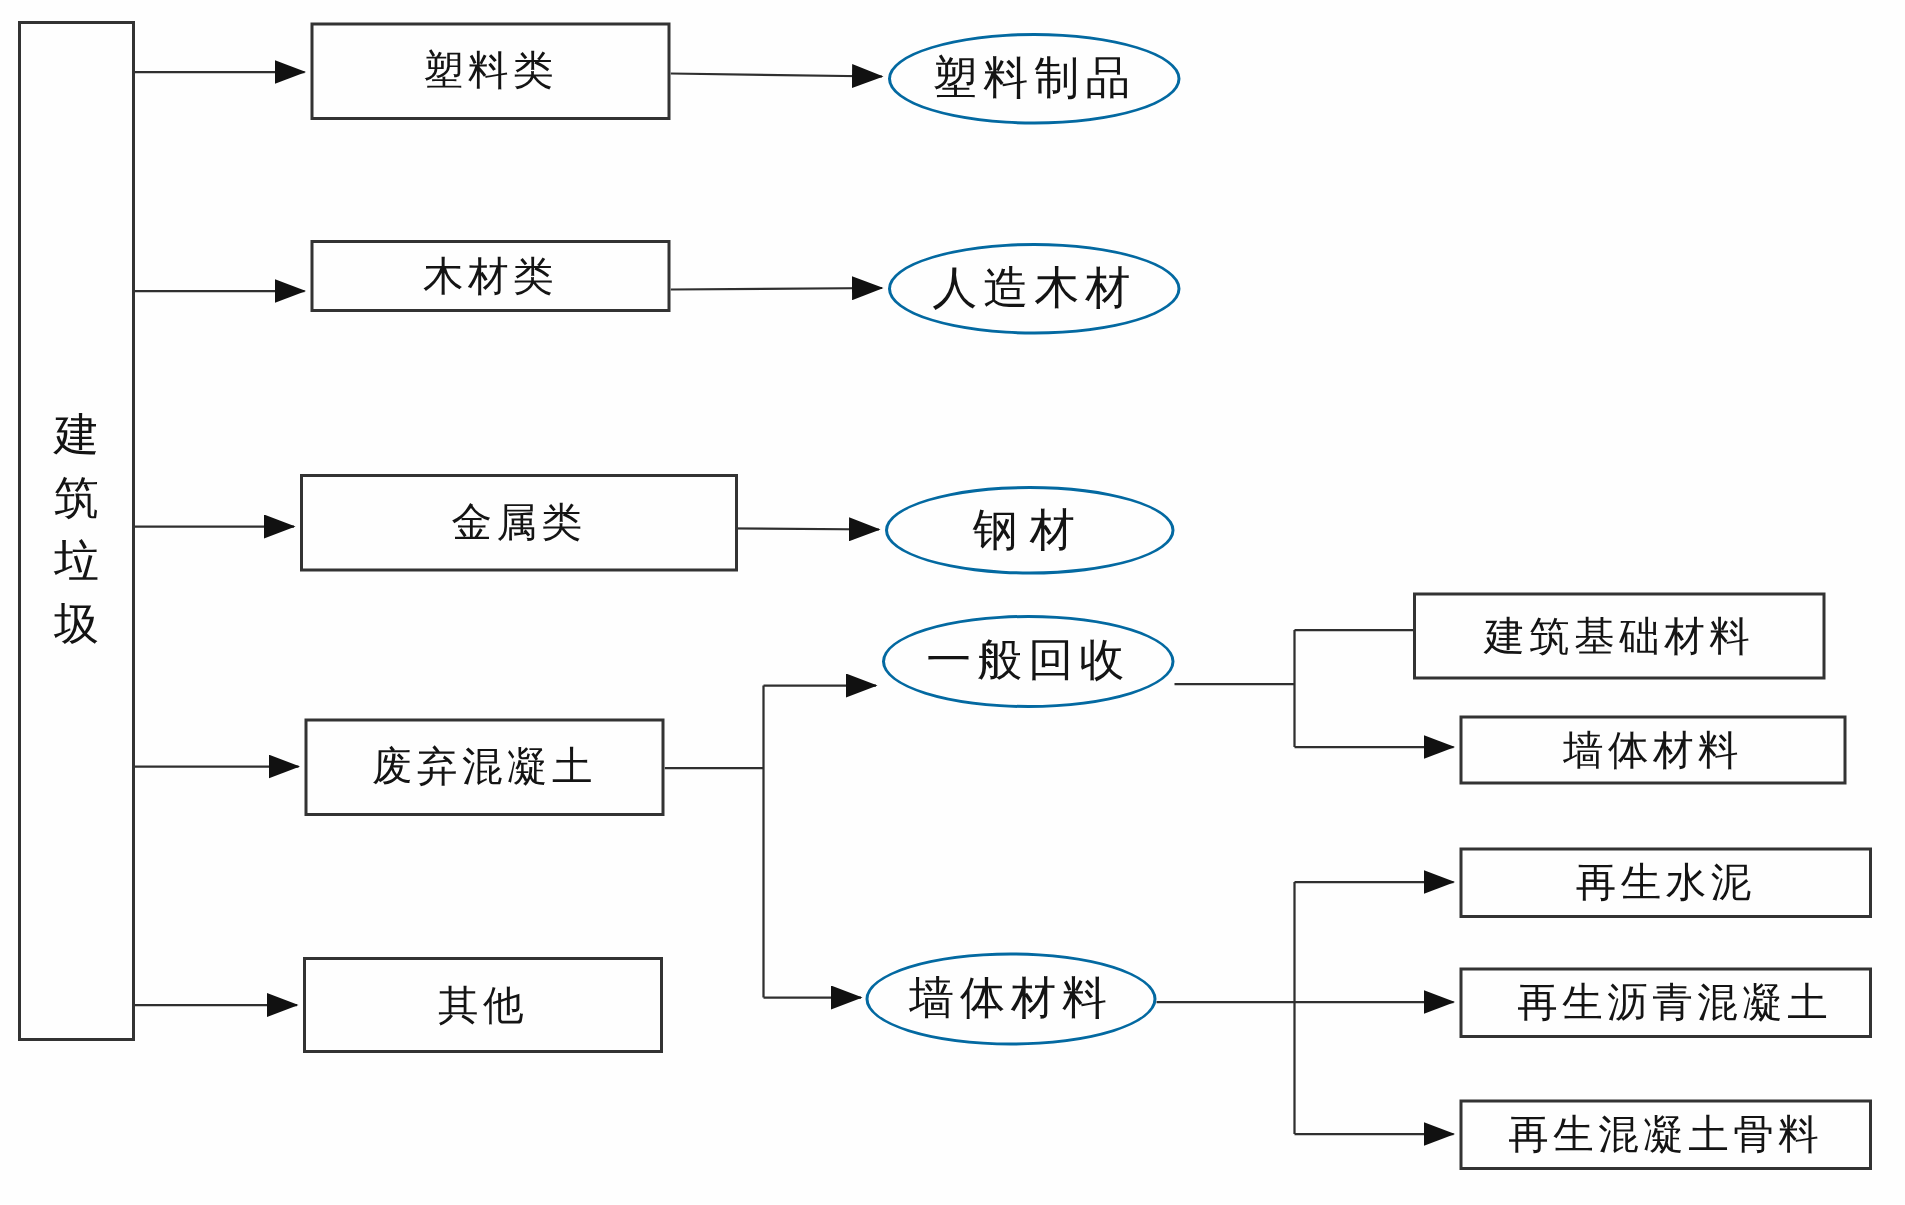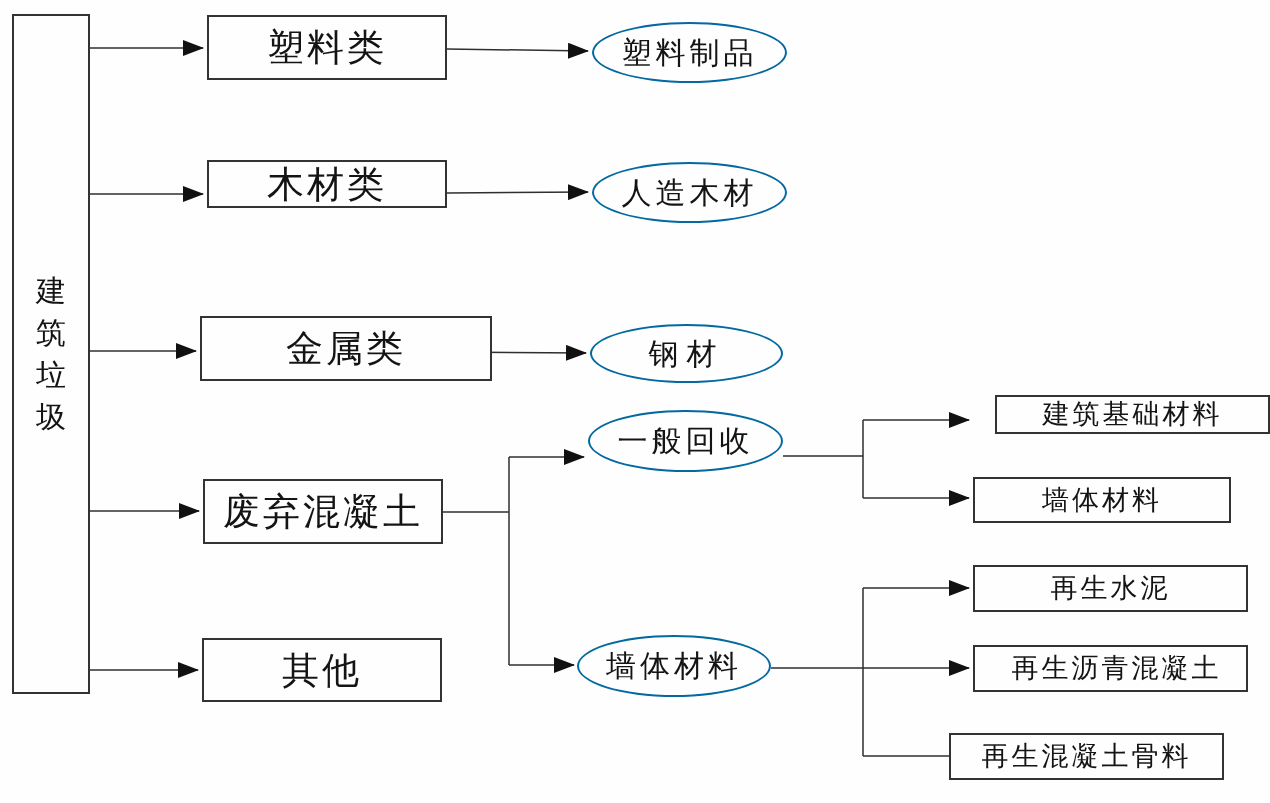--- a/index.html
+++ b/index.html
@@ -31,21 +31,21 @@
     text-align: center;
   }
   .rect {
     border: 2px solid #333333;
   }
   .ellipse {
     border: 2px solid #0369a1;
     border-radius: 50%;
   }
   .lbl {
-    font-size: 37px;
+    font-size: 27px;
     letter-spacing: 3px;
     line-height: 1;
     white-space: nowrap;
   }
   .ellipse .lbl { font-size: 30px; letter-spacing: 4px; }
   .rightbox .lbl { font-size: 27px; letter-spacing: 3px; }
   .steel .lbl { letter-spacing: 8px; }
   .root {
     border: 2px solid #333333;
   }
@@ -125,29 +125,29 @@
   <div class="node ellipse steel" style="left:590px; top:324px; width:193px; height:59px;">
     <span class="lbl">钢材</span>
   </div>
   <div class="node ellipse" style="left:588px; top:410px; width:195px; height:62px;">
     <span class="lbl">一般回收</span>
   </div>
   <div class="node ellipse" style="left:577px; top:635px; width:194px; height:62px;">
     <span class="lbl">墙体材料</span>
   </div>
 
-  <div class="node rect rightbox" style="left:995px; top:395px; width:275px; height:39px;align-items:center;">
+  <div class="node rect rightbox" style="left:942px; top:395px; width:275px; height:58px;align-items:center;">
     <span class="lbl">建筑基础材料</span>
   </div>
   <div class="node rect rightbox" style="left:973px; top:477px; width:258px; height:46px;">
     <span class="lbl">墙体材料</span>
   </div>
   <div class="node rect rightbox" style="left:973px; top:565px; width:275px; height:47px;">
     <span class="lbl">再生水泥</span>
   </div>
   <div class="node rect rightbox" style="left:973px; top:645px; width:275px; height:47px;padding-left:12px;">
     <span class="lbl">再生沥青混凝土</span>
   </div>
-  <div class="node rect rightbox" style="left:949px; top:733px; width:275px; height:47px;">
+  <div class="node rect rightbox" style="left:973px; top:733px; width:275px; height:47px;">
     <span class="lbl">再生混凝土骨料</span>
   </div>
 
 </div>
 
 </body></html>

